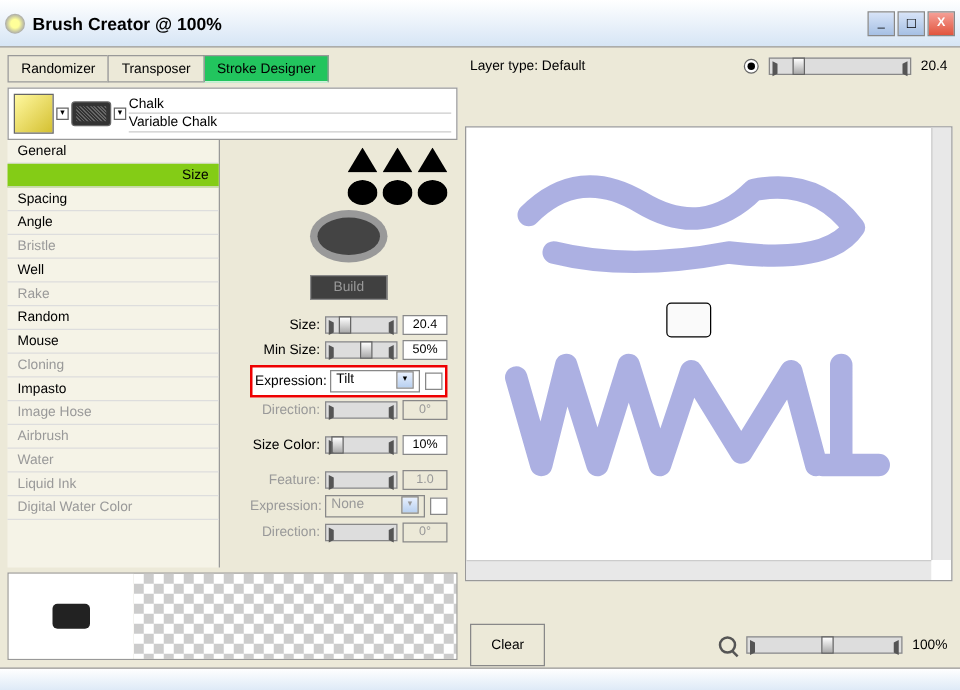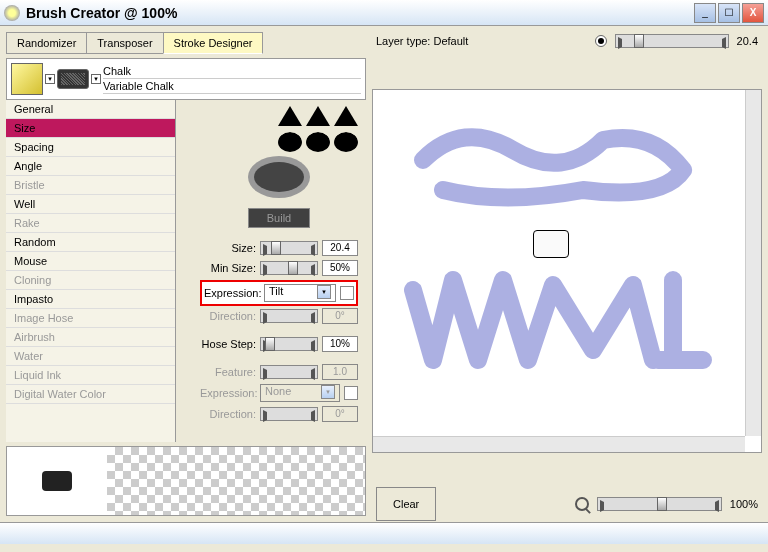--- a/index.html
+++ b/index.html
@@ -1,39 +1,39 @@
 <!DOCTYPE html>
 <html><head>
 <meta charset="utf-8">
 <style>
 * { box-sizing: border-box; margin: 0; padding: 0; font-family: Tahoma, sans-serif; font-size: 11px; }
 body { background: #ece9d8; width: 768px; height: 552px; overflow: hidden; }
-.titlebar { height: 26px; background: linear-gradient(#fff, #d6e5f5); display: flex; align-items: center; padding: 0 4px; border-bottom: 1px solid #999; }
+.titlebar { height: 38px; background: linear-gradient(#fff, #d6e5f5); display: flex; align-items: center; padding: 0 4px; border-bottom: 1px solid #999; }
 .titlebar-icon { width: 16px; height: 16px; background: radial-gradient(circle, #ff9 30%, #aaa 70%); border-radius: 50%; margin-right: 6px; }
 .titlebar-text { flex: 1; font-weight: bold; font-size: 14px; }
 .winbtns { display: flex; gap: 2px; }
 .winbtn { width: 22px; height: 20px; border: 1px solid #888; display: flex; align-items: center; justify-content: center; font-size: 10px; cursor: pointer; }
 .winbtn.min, .winbtn.max { background: linear-gradient(#d8e4f8, #a6c0e4); }
 .winbtn.close { background: linear-gradient(#f5a097, #e2553e); color: #fff; font-weight: bold; }
 .content { display: flex; height: 496px; padding: 6px; gap: 6px; }
 .leftpane { width: 360px; display: flex; flex-direction: column; }
 .tabs { display: flex; margin-bottom: 4px; }
 .tab { padding: 4px 10px; border: 1px solid #999; background: #ece9d8; cursor: pointer; margin-right: -1px; position: relative; }
-.tab.active { background: #fef9c3; border-bottom: 1px solid #fff; z-index: 1; }
+.tab.active { background: #22c55e; border-bottom: 1px solid #fff; z-index: 1; }
 .brushheader { display: flex; align-items: center; gap: 2px; padding: 4px; border: 1px solid #999; background: #fff; }
 .brushicon { width: 32px; height: 32px; background: linear-gradient(135deg, #fff8a0, #d4c030); border: 1px solid #666; }
 .brushvar { width: 32px; height: 20px; background: #333; border: 1px solid #666; border-radius: 3px; position: relative; }
 .brushvar::after { content: ""; position: absolute; inset: 3px; background: repeating-linear-gradient(45deg, #666, #666 1px, #333 1px, #333 2px); }
 .dropdown-arrow { width: 10px; height: 10px; border: 1px solid #666; font-size: 7px; text-align: center; line-height: 8px; }
 .brushnames { flex: 1; display: flex; flex-direction: column; }
 .brushnames div { border-bottom: 1px solid #ccc; padding: 1px 0; }
 .midrow { display: flex; flex: 1; gap: 16px; }
 .catlist { width: 170px; border-right: 1px solid #999; background: #f5f3e7; }
 .catitem { padding: 3px 8px; border-bottom: 1px solid #ddd; cursor: pointer; }
-.catitem.selected { background: #be185d; }
+.catitem.selected { background: #84cc16; text-align: right; }
 .catitem.disabled { color: #999; }
 .propspane { flex: 1; background: #ece9d8; padding: 6px 8px; }
 .shaperow { display: flex; gap: 4px; margin-bottom: 6px; justify-content: flex-end; }
 .shape { width: 24px; height: 20px; background: #000; clip-path: polygon(50% 0, 100% 100%, 0 100%); }
 .shape.dome { clip-path: ellipse(50% 50% at 50% 50%); border-radius: 50% 50% 0 0; }
 .shapepreview { width: 50px; height: 30px; background: #444; border-radius: 50%; margin: 10px auto 16px; box-shadow: 0 0 0 6px #999; }
 .buildbtn { display: block; margin: 0 auto 12px; padding: 3px 18px; border: 1px solid #888; background: #404040; color: #999; }
 .proprow { display: flex; align-items: center; gap: 4px; margin-bottom: 4px; }
 .proprow.highlighted { border: 2px solid #e00; padding: 2px; background: #fff; margin: 2px 0; }
 .proplabel { width: 56px; text-align: right; }
@@ -155,21 +155,21 @@
           </div>
           <div class="chk"></div>
         </div>
         <div class="proprow">
           <div class="proplabel disabled">Direction:</div>
           <div class="slider"></div>
           <div class="valbox disabled">0°</div>
         </div>
         <div style="height:8px"></div>
         <div class="proprow">
-          <div class="proplabel">Hose Step:</div>
+          <div class="proplabel">Size Color:</div>
           <div class="slider">
               <div class="slider-thumb" style="left:8%"></div>
             </div>
           <div class="valbox">10%</div>
         </div>
         <div style="height:8px"></div>
         <div class="proprow">
           <div class="proplabel disabled">Feature:</div>
           <div class="slider"></div>
           <div class="valbox disabled">1.0</div>

